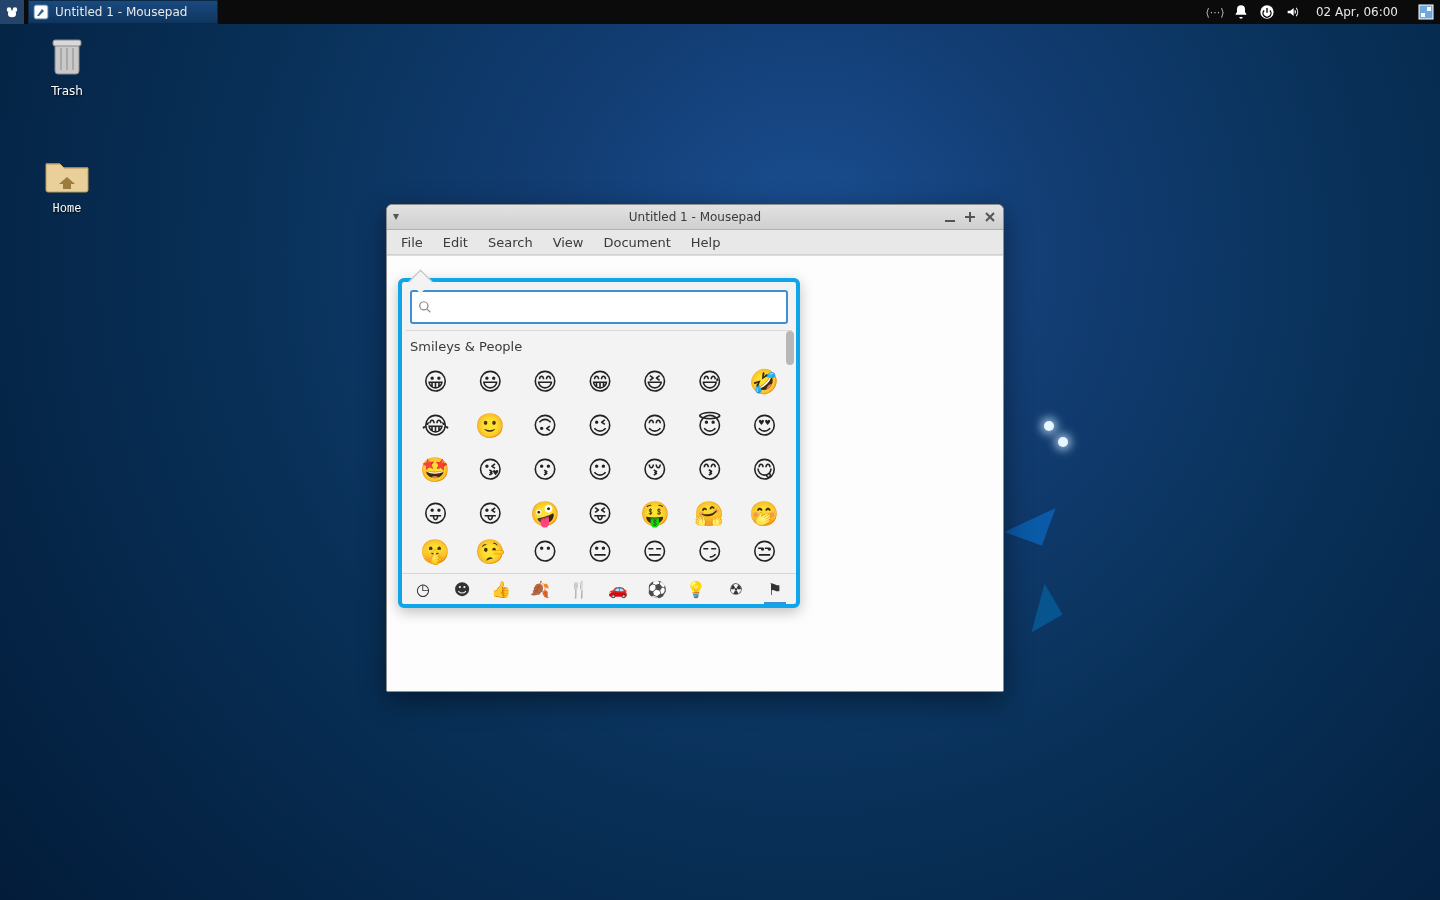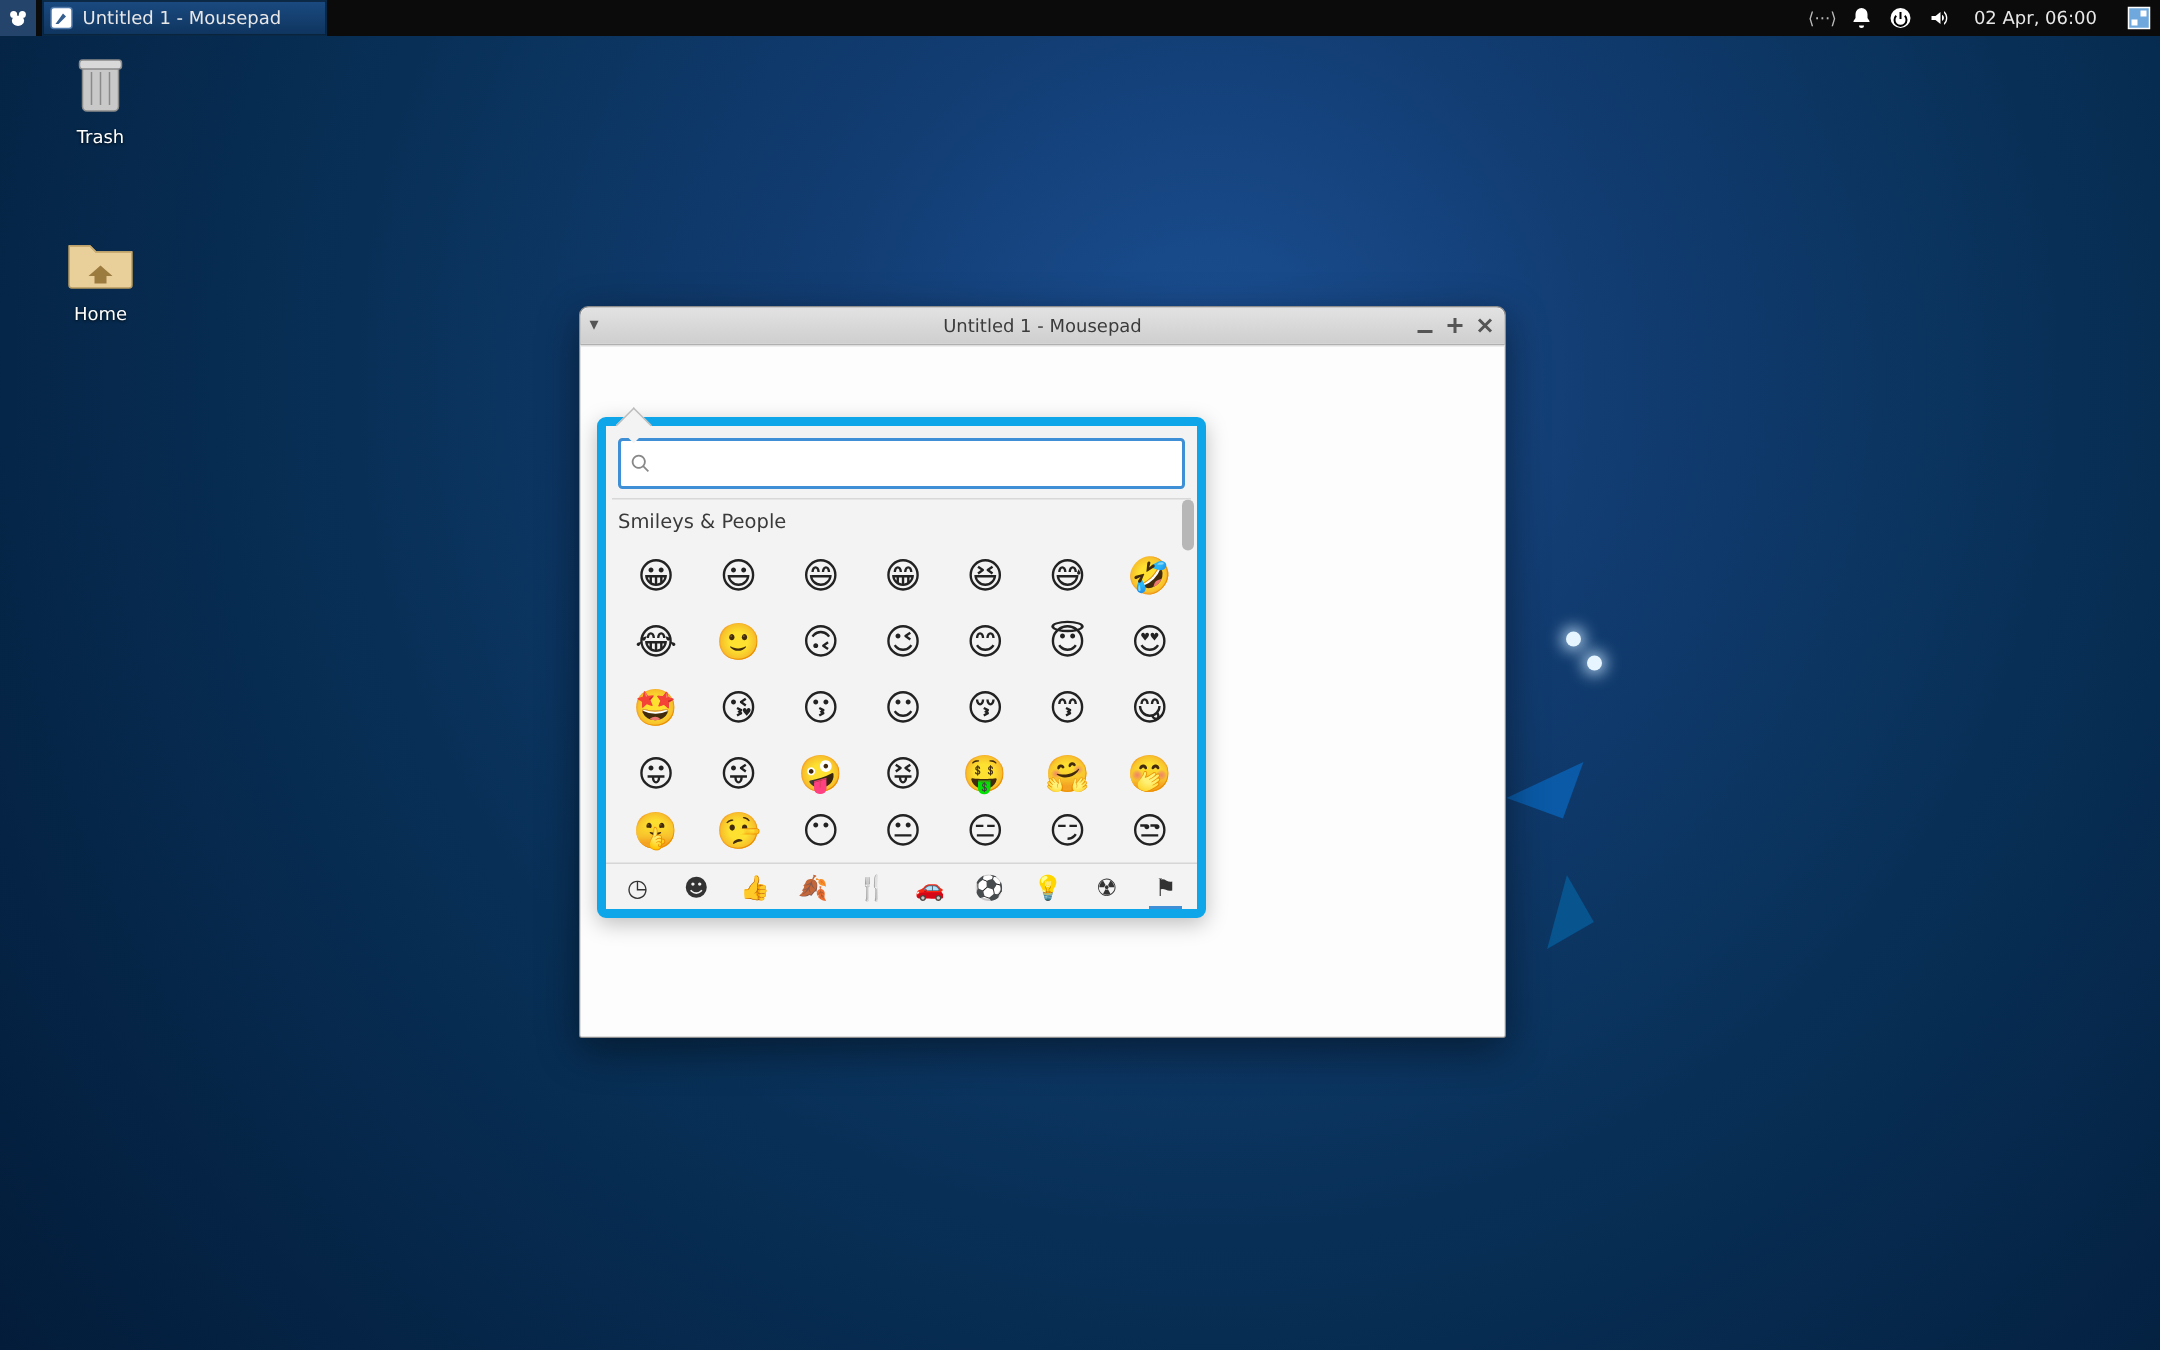--- a/index.html
+++ b/index.html
@@ -119,21 +119,21 @@
   }
 
   
   .popover{
     position:absolute;
     left:398px;
     top:278px;
     width:394px;
     height:322px;
     background:#f3f3f3;
-    border:6px solid #0ea5e9;
+    border:4px solid #0ea5e9;
     border-radius:6px;
     box-shadow: 0 4px 14px rgba(0,0,0,0.25);
     display:flex; flex-direction:column;
     z-index:20;
   }
   .popover::before{
     content:"";
     position:absolute;
     top:-9px; left:10px;
     width:16px;height:16px;
@@ -270,21 +270,21 @@
       <rect x="8" y="10" width="24" height="30" rx="3" fill="#c9c9c9" stroke="#8a8a8a"></rect>
       <rect x="6" y="6" width="28" height="6" rx="2" fill="#d9d9d9" stroke="#8a8a8a"></rect>
       <line x1="14" y1="14" x2="14" y2="36" stroke="#8a8a8a"></line>
       <line x1="20" y1="14" x2="20" y2="36" stroke="#8a8a8a"></line>
       <line x1="26" y1="14" x2="26" y2="36" stroke="#8a8a8a"></line>
     </svg>
   </div>
   <div>Trash</div>
 </div>
 
-<div class="dicon" style="left:22px; top:150px;">
+<div class="dicon" style="left:22px; top:150px;font-family:Liberation Mono, monospace;">
   <div class="glyph">
     <svg width="46" height="40" viewBox="0 0 46 40">
       <path d="M2 10 h14 l4 4 h24 v22 a2 2 0 0 1-2 2 H4 a2 2 0 0 1-2-2 Z" fill="#e9cf9a" stroke="#b79a5e"></path>
       <path d="M2 10 h14 l4 4 h24" fill="none" stroke="#cbae74"></path>
       <path d="M15 30 l8-7 8 7 v0 h-4 v5 h-8 v-5 h-4z" fill="#9c7b3f"></path>
     </svg>
   </div>
   <div>Home</div>
 </div>
 
@@ -303,20 +303,28 @@
             <rect x="5" y="1" width="2" height="10" fill="#555"></rect>
             <rect x="1" y="5" width="10" height="2" fill="#555"></rect>
           </svg>
         </div>
       <div>
           <svg width="12" height="12" viewBox="0 0 12 12">
             <path d="M2 2 L10 10 M10 2 L2 10" stroke="#555" stroke-width="2"></path>
           </svg>
         </div>
     </div>
+  </div>
+  <div class="menubar">
+    <div class="mi">File</div>
+    <div class="mi">Edit</div>
+    <div class="mi">Search</div>
+    <div class="mi">View</div>
+    <div class="mi">Document</div>
+    <div class="mi">Help</div>
   </div>
   <div class="editor"></div>
 </div>
 
 <div class="popover">
   <div class="search-row">
     <div class="search">
       <svg viewBox="0 0 24 24">
           <path d="M10 2a8 8 0 1 0 4.9 14.3l5.4 5.4 1.4-1.4-5.4-5.4A8 8 0 0 0 10 2zm0 2a6 6 0 1 1 0 12 6 6 0 0 1 0-12z"></path>
         </svg>

